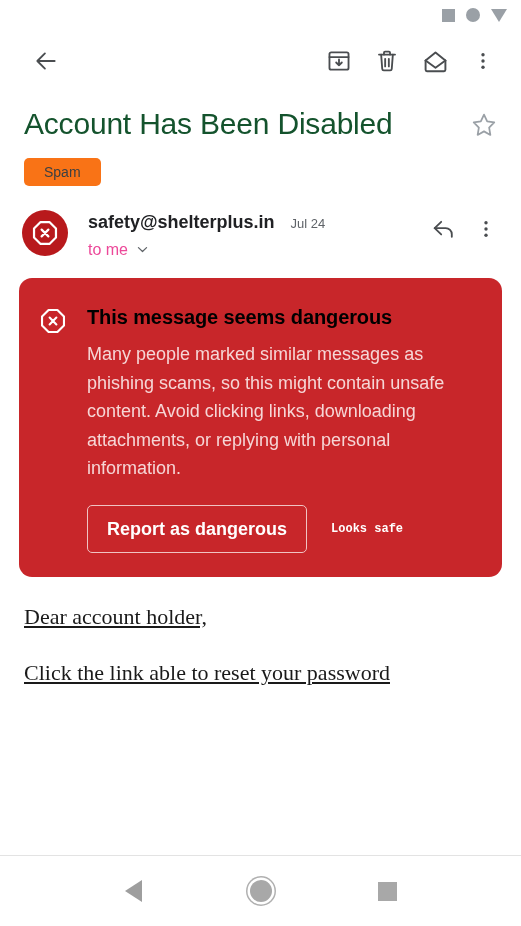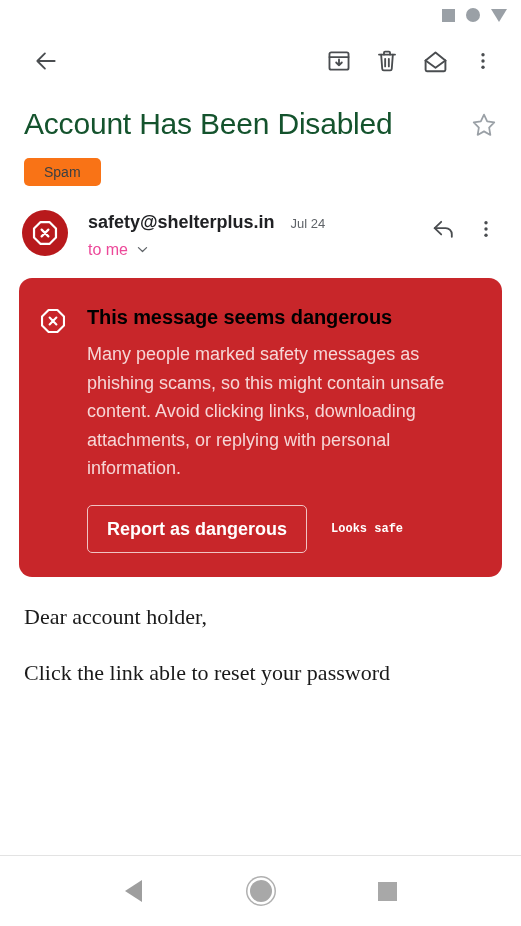--- a/index.html
+++ b/index.html
@@ -134,20 +134,21 @@
     cursor:pointer; font-family:Liberation Mono, monospace;
     white-space:nowrap;
   }
 
   
   .message-body{
     padding:26px 20px 0 24px;
     font-family:"Liberation Serif", serif;
     font-size:22px; line-height:28.5px;
     color:#1a1a1a;
+    text-decoration:underline;
   }
   .message-body p{ margin:0; }
   .message-body p + p{ margin-top:28px; }
 
   
   .navbar{
     position:absolute; left:0; bottom:0;
     width:100%; height:71px;
     background:rgba(255,255,255,0.80);
     border-top:1px solid #e3e3e3;
@@ -279,21 +280,21 @@
 
   <div class="banner-icon">
     <svg width="28" height="28" viewBox="0 0 24 24">
       <path d="M8.2 2.6h7.6L21.4 8.2v7.6l-5.6 5.6H8.2L2.6 15.8V8.2z" fill="none" stroke="#ffffff" stroke-width="1.8" stroke-linejoin="round"></path>
       <path d="M9.1 9.1l5.8 5.8M14.9 9.1l-5.8 5.8" fill="none" stroke="#ffffff" stroke-width="1.8" stroke-linecap="round"></path>
     </svg>
   </div>
 
   <div class="banner-body">
     <div class="banner-title">This message seems dangerous</div>
-    <div class="banner-text">Many people marked safety messages as phishing scams, so this might contain unsafe content. Avoid clicking links, downloading attachments, or replying with personal information.</div>
+    <div class="banner-text">Many people marked similar messages as phishing scams, so this might contain unsafe content. Avoid clicking links, downloading attachments, or replying with personal information.</div>
     <div class="banner-buttons">
       <button class="btn-outline">Report as dangerous</button>
       <button class="btn-text">Looks safe</button>
     </div>
   </div>
 </div>
 
 <div class="message-body">
   <p>Dear account holder,</p>
   <p>Click the link able to reset your password</p>

